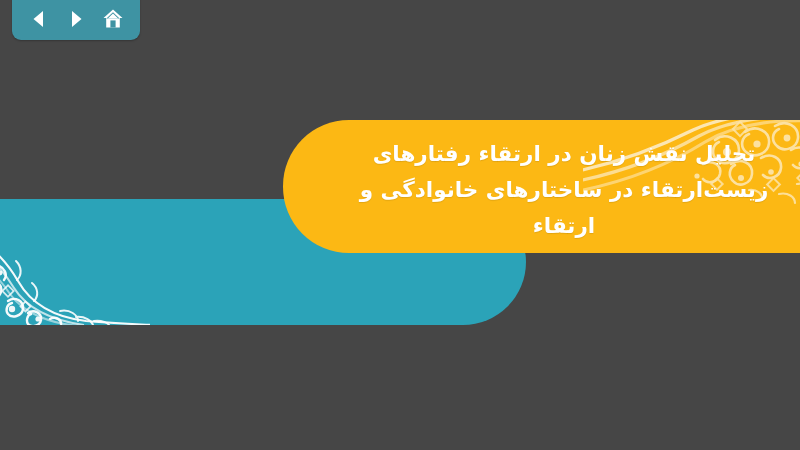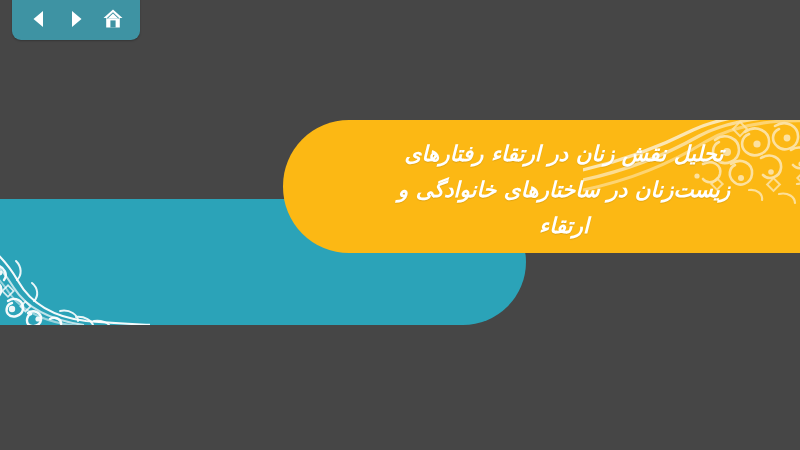--- a/index.html
+++ b/index.html
@@ -29,21 +29,21 @@
   .orange-orn{position:absolute;right:0;top:0;width:240px;height:110px;pointer-events:none;}
 
   .title-block{
     position:absolute;right:24px;top:16px;width:470px;
     text-align:center;direction:rtl;
     color:#ffffff;
     font-size:21.5px;line-height:36px;font-weight:600;
     letter-spacing:0px;
     text-shadow:0 1px 1px rgba(0,0,0,.10);
   }
-  .title-line{white-space:nowrap;font-style:italic;}
+  .title-line{white-space:nowrap;}
 
   
   .navbar{
     position:absolute;left:12px;top:-12px;width:128px;height:52px;
     background:#3e93a3;
     border-radius:9px;
     box-shadow:0 1px 2px rgba(0,0,0,.25);
     display:flex;align-items:flex-end;justify-content:space-around;
     padding:0 9px 7px 9px;box-sizing:border-box;
     direction:ltr;
@@ -136,21 +136,21 @@
       <g fill="none" stroke="#fde4a8" stroke-width="2.2" stroke-linecap="round" opacity="0.9">
         <path d="M214 64 c10 -2 18 3 18 10"></path>
         <path d="M196 74 c9 -2 16 3 16 9"></path>
         <path d="M228 76 c7 -1 11 3 11 7"></path>
         <path d="M166 70 c8 -1 14 4 13 10"></path>
       </g>
     </svg>
 
     <div class="title-block">
       <div class="title-line">تحلیل نقش زنان در ارتقاء رفتارهای</div>
-      <div class="title-line">زیست‌زنان در ساختارهای خانوادگی و</div>
+      <div class="title-line">زیست‌ارتقاء در ساختارهای خانوادگی و</div>
       <div class="title-line">ارتقاء</div>
     </div>
   </div>
 
   <div class="navbar">
     <button class="nav-btn" aria-label="back">
       <svg width="20" height="20" viewBox="0 0 20 20">
         <path d="M14 2 L4.5 10 L14 18 Z" fill="#ffffff"></path>
       </svg>
     </button>

